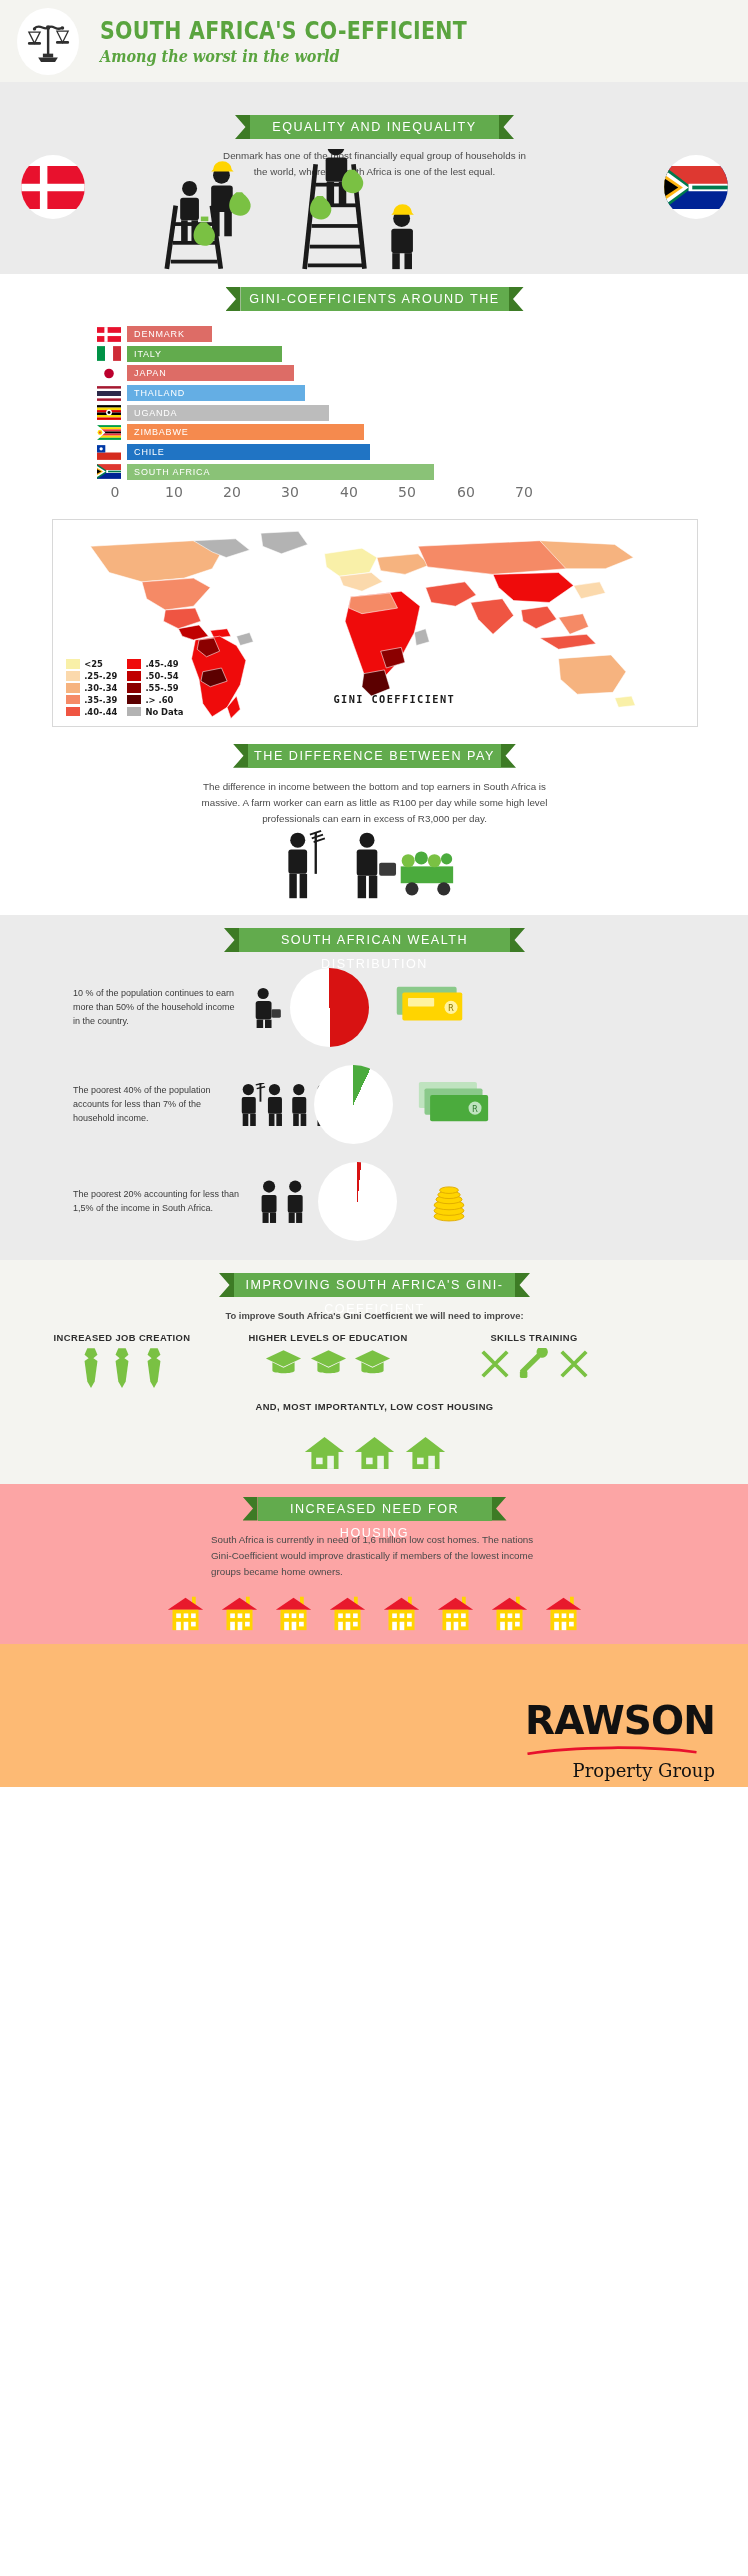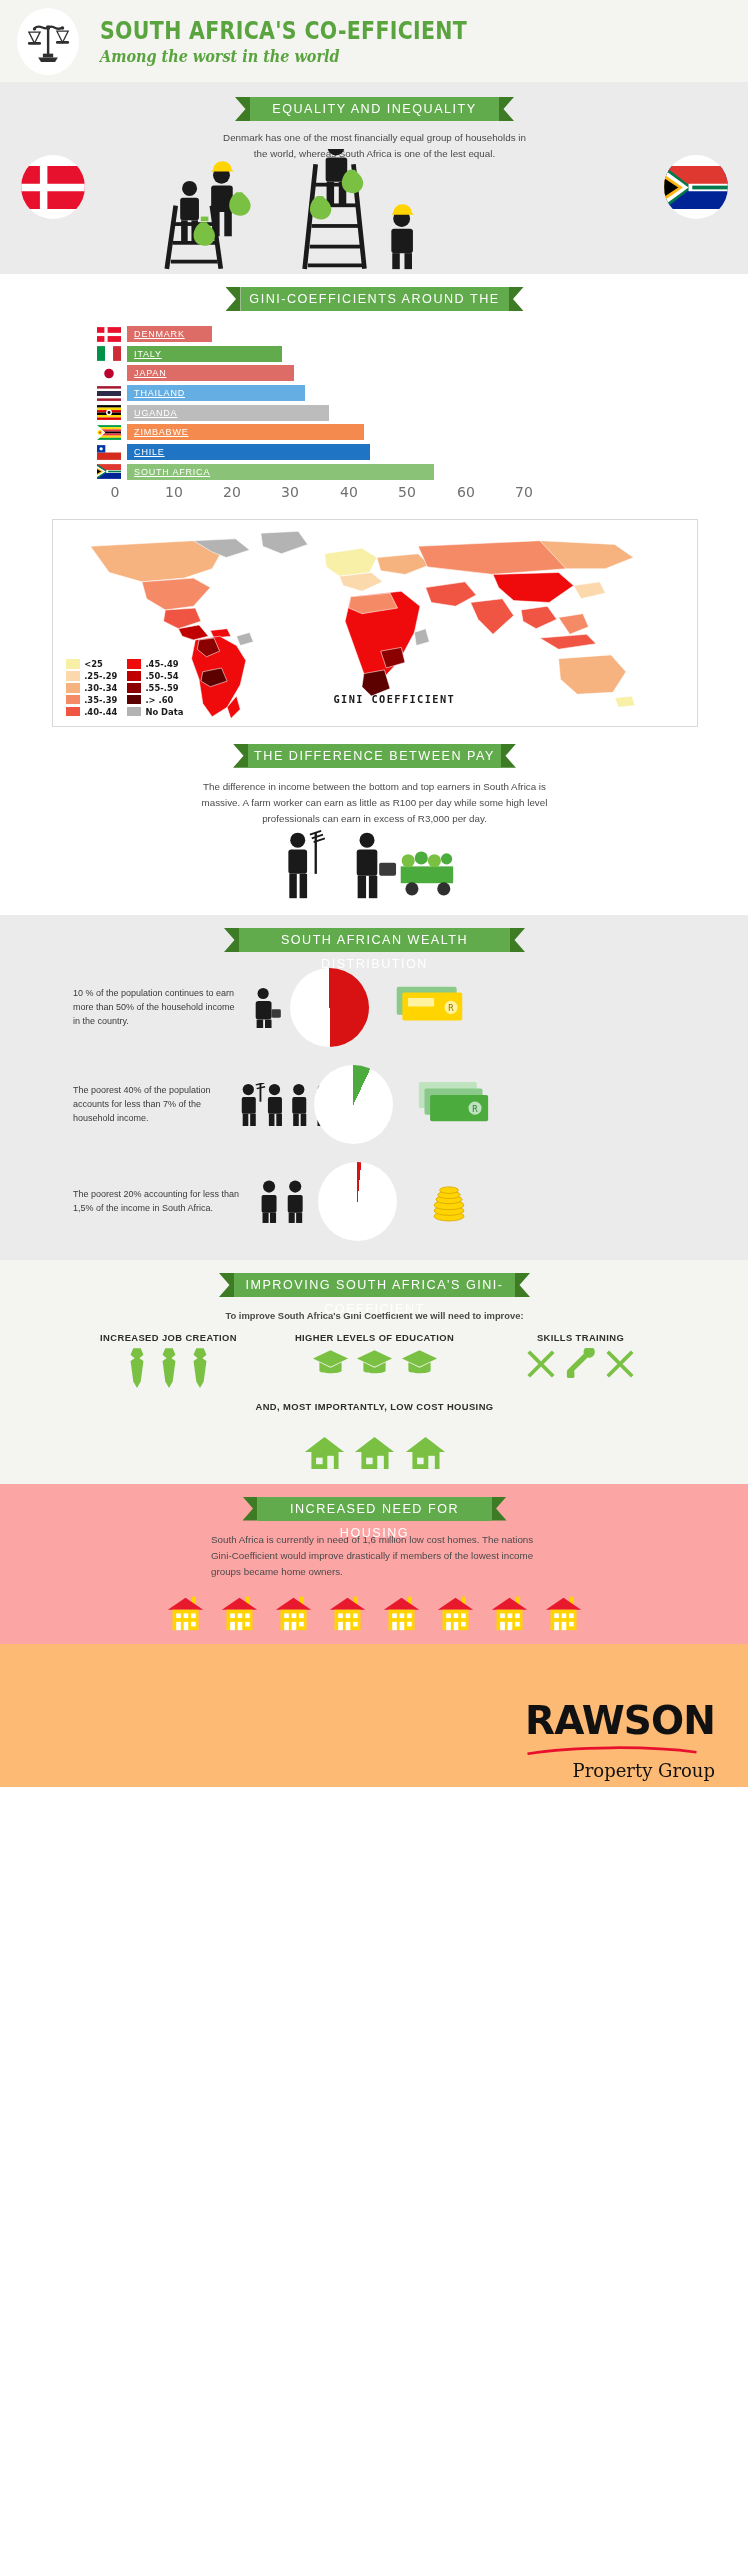--- a/index.html
+++ b/index.html
@@ -75,21 +75,21 @@
     font-size: 16px;
     color: #5aa43f;
     margin-top: 1.9px;
     transform: scaleX(0.9);
     transform-origin: left center;
   }
 
   
   .sec-grey { background: #ebebeb; }
   .sec1 { padding: 15px 0 9.4px; position: relative; height: 192px; }
-  .sec1 .ribbon { width: 249px; }
+  .sec1 .ribbon { width: 249px; margin-top: 18px; }
   .sec1 .para { margin: 9.4px auto 0; width: 309px; }
   .flag-circle {
     position: absolute; top: 73px;
     width: 64px; height: 64px; border-radius: 50%;
     background: #ffffff; overflow: hidden;
     display: flex; align-items: center; justify-content: center;
   }
   .flag-circle.left { left: 20.6px; }
   .flag-circle.right { right: 20.6px; }
   .scene { position: absolute; left: 0; right: 0; top: 67px; height: 122px; }
@@ -102,21 +102,20 @@
   .bar-flag { width: 24px; height: 15px; margin-left: 97px; flex: 0 0 auto; position: relative; overflow: hidden; }
   .bar {
     height: 16px;
     margin-left: 5.6px;
     color: #ffffff;
     font-size: 9px;
     letter-spacing: 0.8px;
     line-height: 16px;
     padding-left: 7.5px;
     white-space: nowrap;
-    text-decoration: underline;
   }
   .axis { position: relative; height: 20.6px; margin-top: 3.7px; }
   .axis span {
     position: absolute;
     font-size: 14px;
     color: #6f6f6f;
     transform: translateX(-50%);
     font-family: "DejaVu Sans", sans-serif;
   }
 
@@ -147,21 +146,21 @@
   .sec4 .ribbon { width: 271px; }
   .wealth-row { display: flex; align-items: center; margin-top: 13px; padding-left: 73px; height: 84px; }
   .wealth-text { width: 170px; font-size: 9px; line-height: 14px; color: #3a3a3a; }
   .pie { width: 79px; height: 79px; border-radius: 50%; margin-left: 9.4px; flex: 0 0 auto; }
   .wealth-icon { margin-left: 24px; }
 
   
   .sec5 { background: #f4f4f0; padding: 13px 6px 13px; }
   .sec5 .ribbon { width: 281px; }
   .sec5 .para { margin: 11.2px auto 0; width: 309px; font-weight: bold; font-size: 9.4px; }
-  .improve-cols { display: flex; justify-content: center; margin-top: 7.5px; padding: 0 13px; }
+  .improve-cols { display: flex; justify-content: flex-start; margin-top: 7.5px; padding: 0 13px; }
   .improve-col { text-align: center; width: 206px; }
   .improve-head { font-size: 9.4px; font-weight: bold; letter-spacing: 0.4px; color: #2e2e2e; margin-bottom: 5.6px; }
   .improve-icons { display: flex; justify-content: center; gap: 7.5px; }
   .improve-bottom { text-align: center; margin-top: 11.2px; }
   .improve-bottom .improve-head { margin-bottom: 23px; }
 
   
   .sec6 { background: #fca5a5; padding: 13px 0 9.4px; }
   .sec6 .ribbon { width: 234px; }
   .sec6 .para { margin: 11.2px auto 0; width: 327px; text-align: left; }

